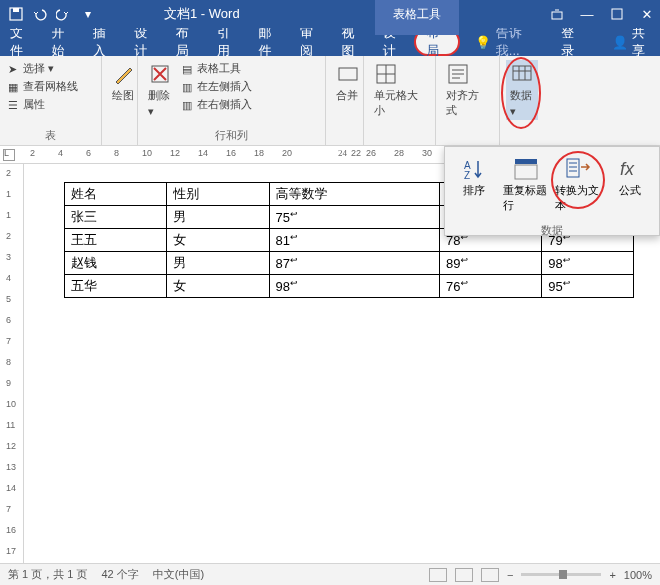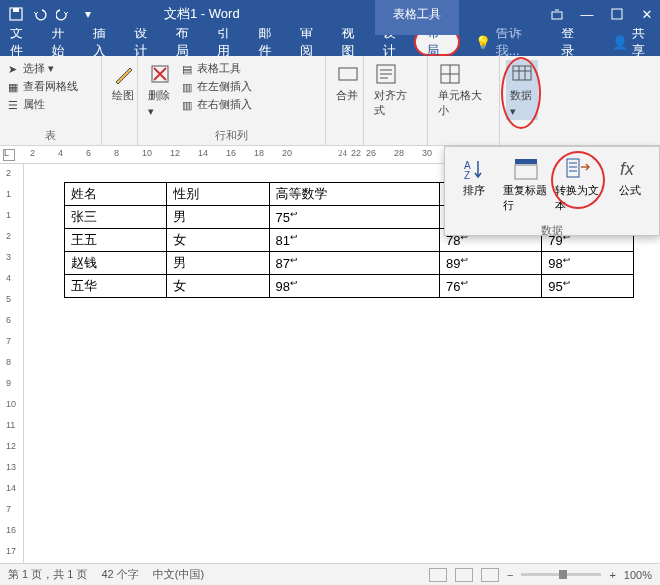--- a/index.html
+++ b/index.html
@@ -192,41 +192,41 @@
         <div class="rbtn">
           <svg class="rbtn-icon">
             <rect x="3" y="6" width="18" height="12" fill="none" stroke="#555"></rect>
           </svg>
           <span>合并</span>
         </div>
       </div>
     <div class="group-label"></div>
   </div>
 
+  <div class="group" style="width:72px">
+    <div class="group-body">
+        <div class="rbtn">
+          <svg class="rbtn-icon">
+            <rect x="3" y="3" width="18" height="18" fill="none" stroke="#555"></rect>
+            <path d="M3 12 H21 M12 3 V21" stroke="#555"></path>
+          </svg>
+          <span>单元格大小</span>
+        </div>
+      </div>
+    <div class="group-label"></div>
+  </div>
+
   <div class="group" style="width:64px">
     <div class="group-body">
         <div class="rbtn">
           <svg class="rbtn-icon">
             <rect x="3" y="3" width="18" height="18" fill="none" stroke="#555"></rect>
             <path d="M6 8 H18 M6 12 H18 M6 16 H14" stroke="#555"></path>
           </svg>
           <span>对齐方式</span>
-        </div>
-      </div>
-    <div class="group-label"></div>
-  </div>
-
-  <div class="group" style="width:72px">
-    <div class="group-body">
-        <div class="rbtn">
-          <svg class="rbtn-icon">
-            <rect x="3" y="3" width="18" height="18" fill="none" stroke="#555"></rect>
-            <path d="M3 12 H21 M12 3 V21" stroke="#555"></path>
-          </svg>
-          <span>单元格大小</span>
         </div>
       </div>
     <div class="group-label"></div>
   </div>
 
   <div class="group" style="width:46px;border-right:none">
     <div class="group-body">
       <div class="rbtn data-btn" style="background:#c8d8ea;">
         <svg class="rbtn-icon">
             <rect x="3" y="4" width="18" height="14" fill="none" stroke="#555"></rect>

